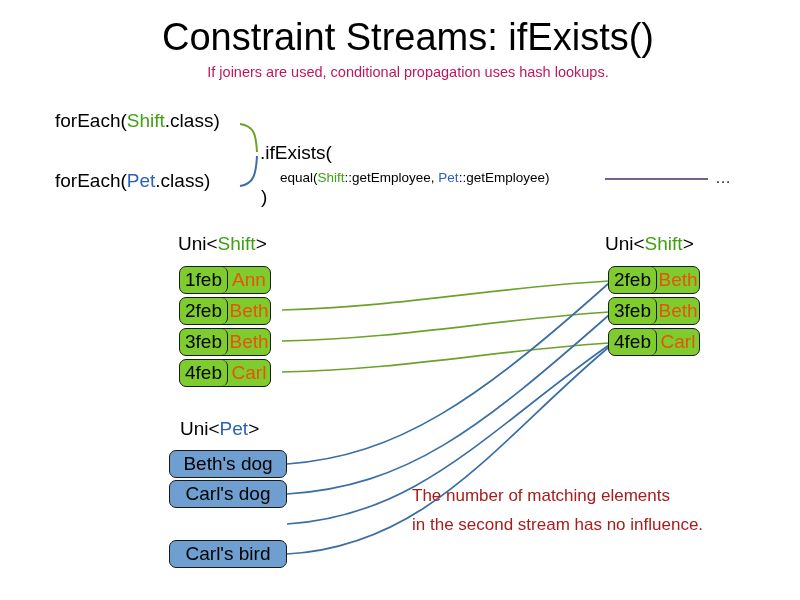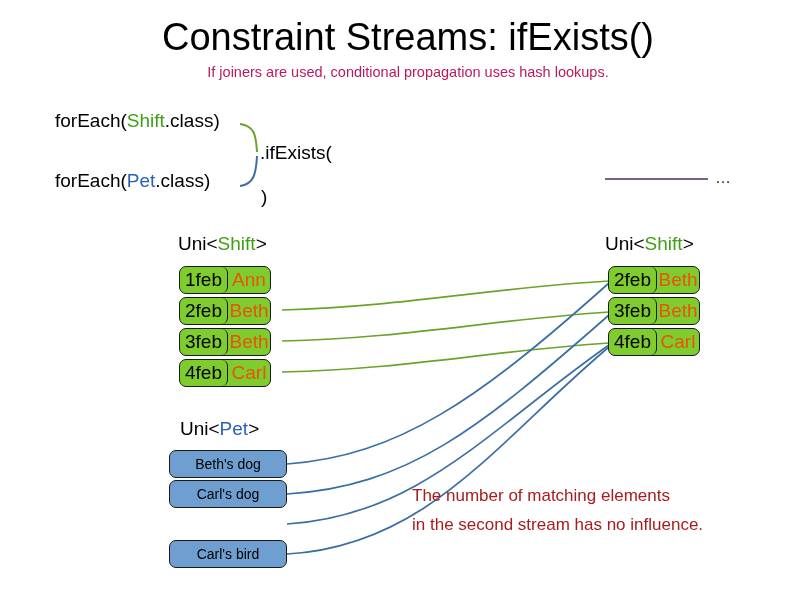--- a/index.html
+++ b/index.html
@@ -118,21 +118,21 @@
   }
   .cell-name {
     flex: 1;
     display: flex;
     align-items: center;
     justify-content: center;
     font-size: 19px;
     color: #e8540c;
   }
   .cell-pet {
-    font-size: 14px;
+    font-size: 19px;
     color: #000000;
   }
 
   .note {
     position: absolute;
     left: 404px;
     top: 481px;
     font-size: 17px;
     line-height: 29px;
     color: #a81c1c;
@@ -164,20 +164,21 @@
 
   <div class="title">Constraint Streams: ifExists()</div>
   <div class="subtitle">If joiners are used, conditional propagation uses hash lookups.</div>
 
   <div class="code-line code-pet-line"><span>forEach(</span><span class="cls-pet">Pet</span><span>.class)</span></div>
 
   <div class="code-line code-shift-line"><span>forEach(</span><span class="cls-shift">Shift</span><span>.class)</span></div>
 
   <div class="code-line ifexists">.ifExists(</div>
 
+  <div class="equal-line"><span>equal(</span><span class="cls-shift">Shift</span><span>::getEmployee, </span><span class="cls-pet">Pet</span><span>::getEmployee)</span></div>
 
   <div class="code-line closeparen">)</div>
   <div class="ellipsis">…</div>
 
   <div class="stream-label label-left-shift"><span>Uni&lt;</span><span class="cls-shift">Shift</span><span>&gt;</span></div>
 
   <div class="card shift" style="left:171px; top:266px;">
     <div class="cell-date">1feb</div>
     <div class="cell-name">Ann</div>
   </div>

